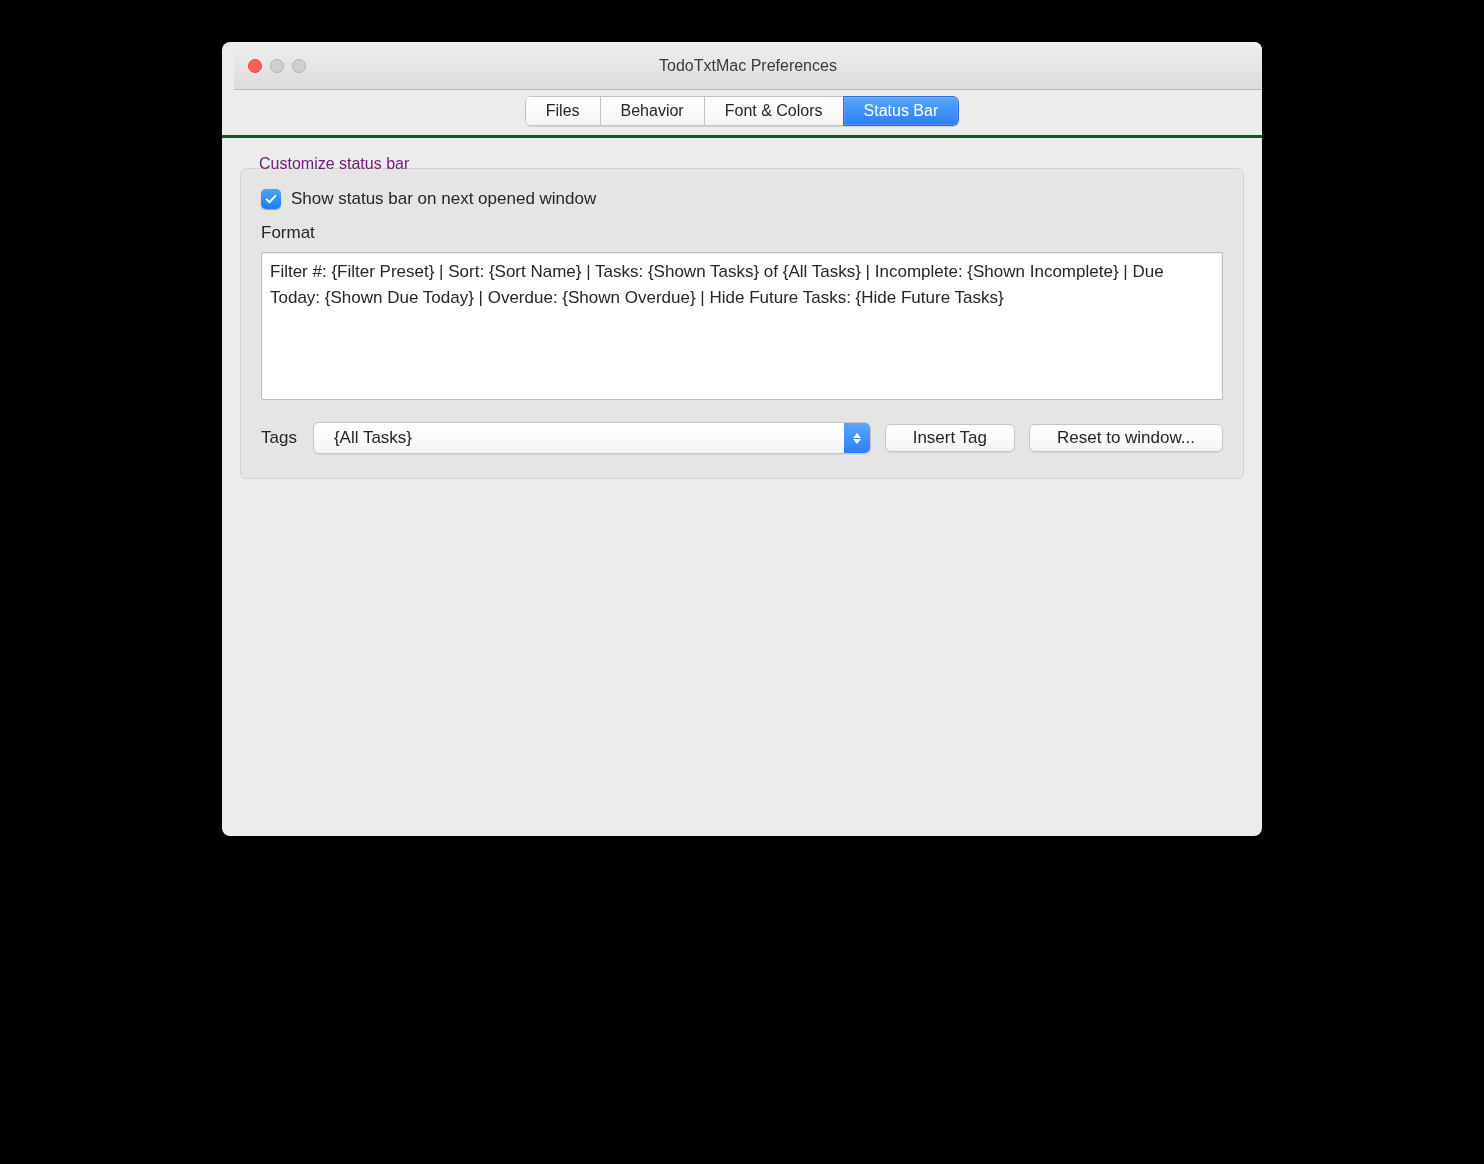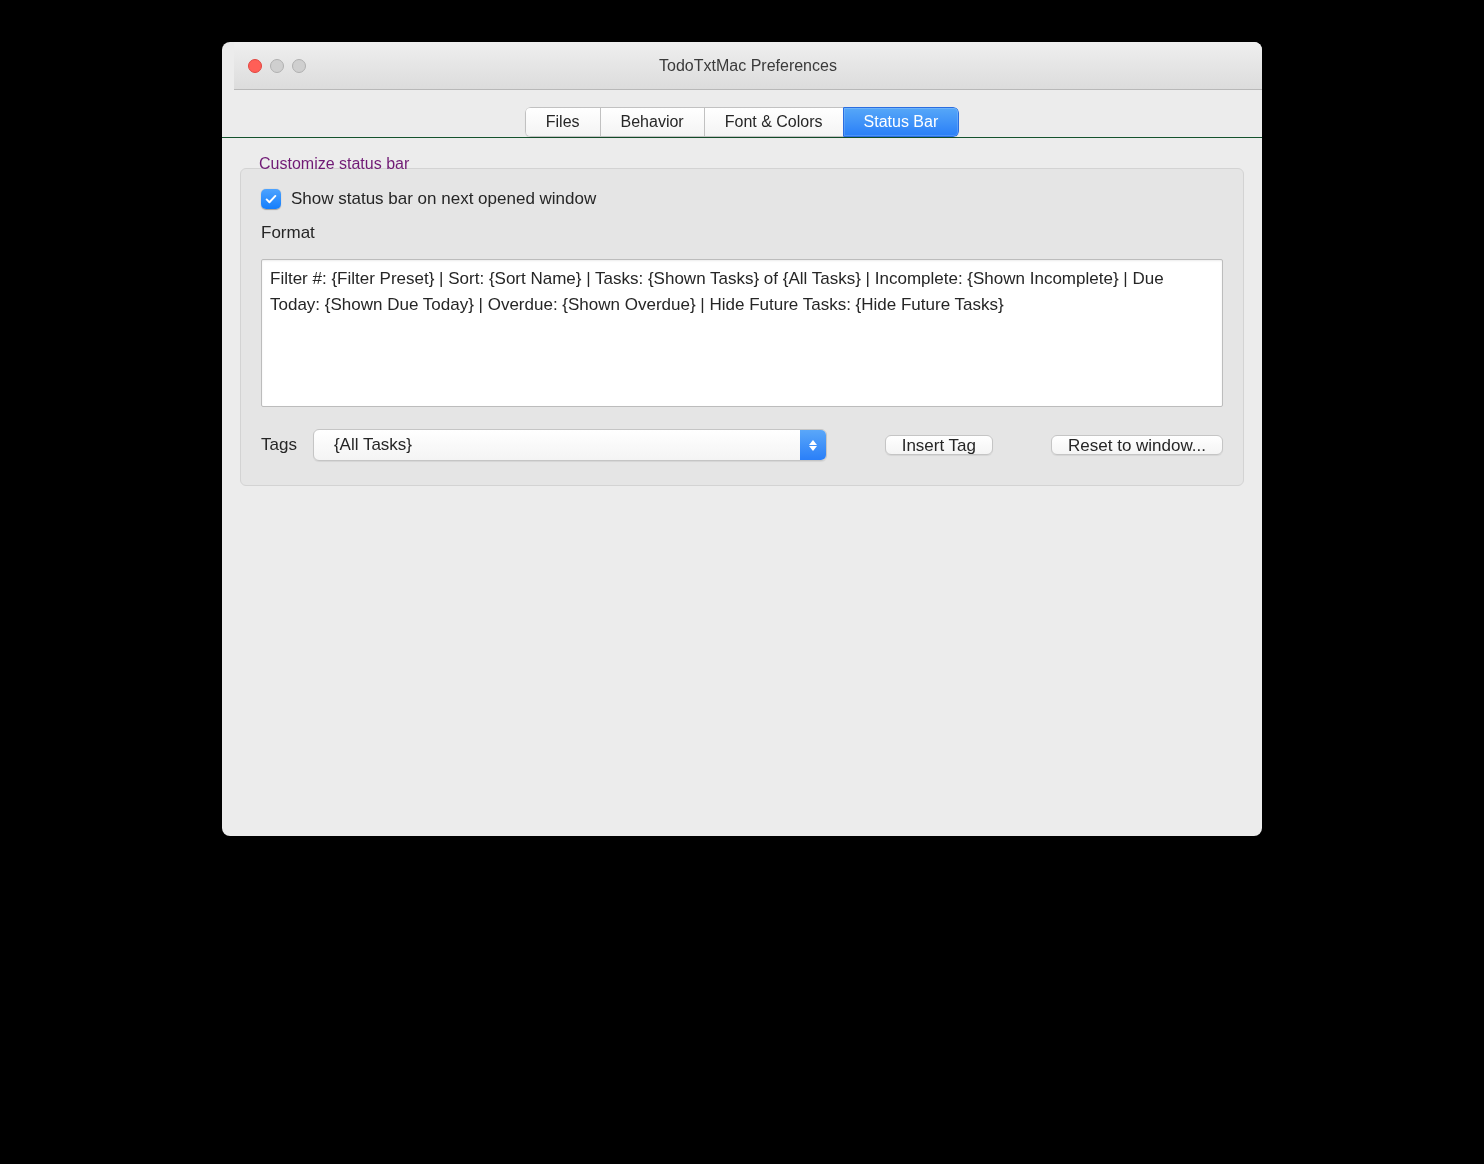--- a/index.html
+++ b/index.html
@@ -55,23 +55,23 @@
       text-align: center;
       font-size: 16px;
       color: #3a3a3a;
       font-weight: 400;
       pointer-events: none;
     }
     .tabs-row {
       height: 48px;
       display: flex;
       justify-content: center;
-      align-items: flex-end;
+      align-items: flex-start;
       background: #ececec;
-      border-bottom: 1px solid #14532d;
+      border-bottom: 3px solid #14532d;
       padding-top: 6px;
     }
     .tabs {
       display: flex;
       border-radius: 6px;
       overflow: hidden;
       box-shadow: 0 1px 1px rgba(0,0,0,0.1);
     }
     .tab {
       padding: 5px 20px;
@@ -126,21 +126,21 @@
       display: flex;
       align-items: center;
       justify-content: center;
       box-shadow: 0 0.5px 1px rgba(0,0,0,0.3);
     }
     .mac-checkbox svg { width: 14px; height: 14px; }
     .checkbox-label { font-size: 17px; color: #262626; }
     .field-label {
       font-size: 17px;
       color: #262626;
-      margin-bottom: 16px;
+      margin-bottom: 9px;
     }
     .textarea {
       width: 100%;
       height: 148px;
       background: #fff;
       border: 1px solid #bcbcbc;
       border-radius: 2px;
       padding: 6px 8px;
       font-size: 17px;
       line-height: 1.55;
@@ -189,30 +189,29 @@
       gap: 1px;
     }
     .select-arrows .arr {
       width: 0; height: 0;
       border-left: 4px solid transparent;
       border-right: 4px solid transparent;
     }
     .select-arrows .arr.up { border-bottom: 5px solid #fff; }
     .select-arrows .arr.down { border-top: 5px solid #fff; }
     .mac-button {
-      height: 20px;
-      padding: 0 16px;
+      height: 28px;
+      padding: 0 27px;
       background: linear-gradient(#ffffff, #f4f4f4);
       border: 1px solid #c5c5c5;
       border-radius: 6px;
       font-size: 17px;
       color: #262626;
       box-shadow: 0 1px 1px rgba(0,0,0,0.07);
       cursor: default;
-      margin-left: 44px;
     }
   </style>
 </head>
 <body>
 
 <div class="window">
   <div class="titlebar">
     <div class="traffic-lights">
       <div class="traffic-light tl-close"></div>
       <div class="traffic-light tl-min"></div>

